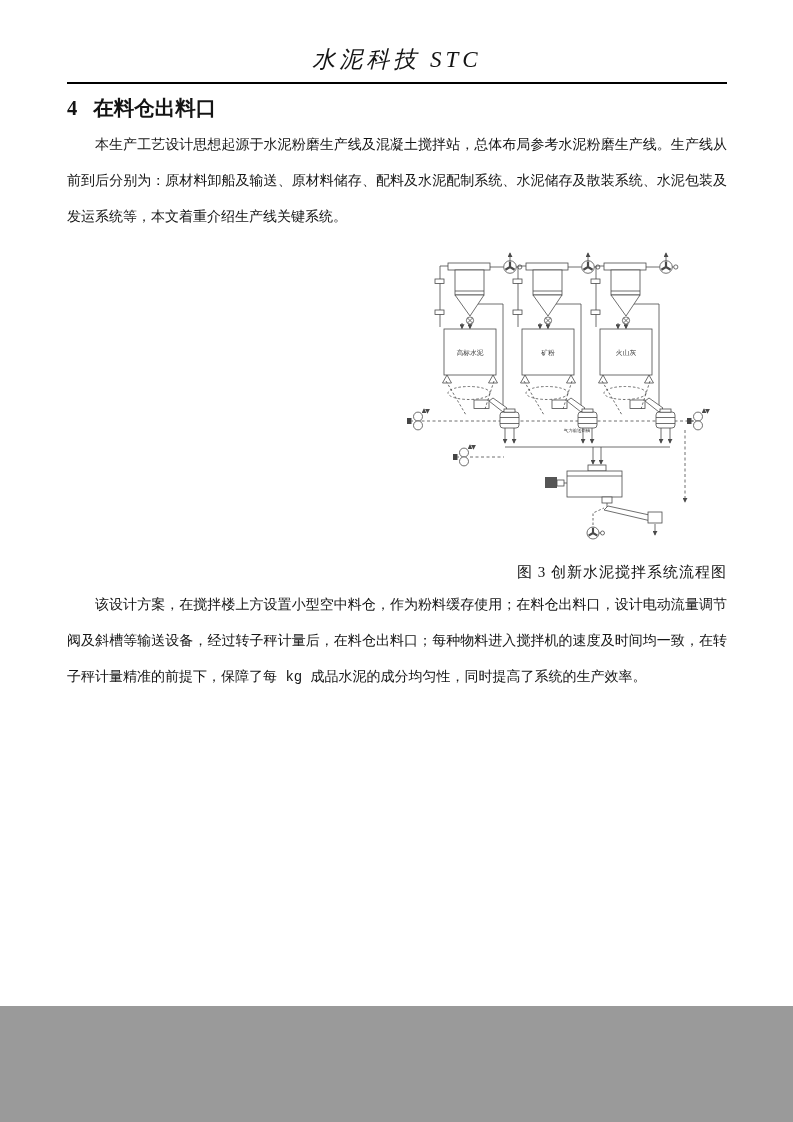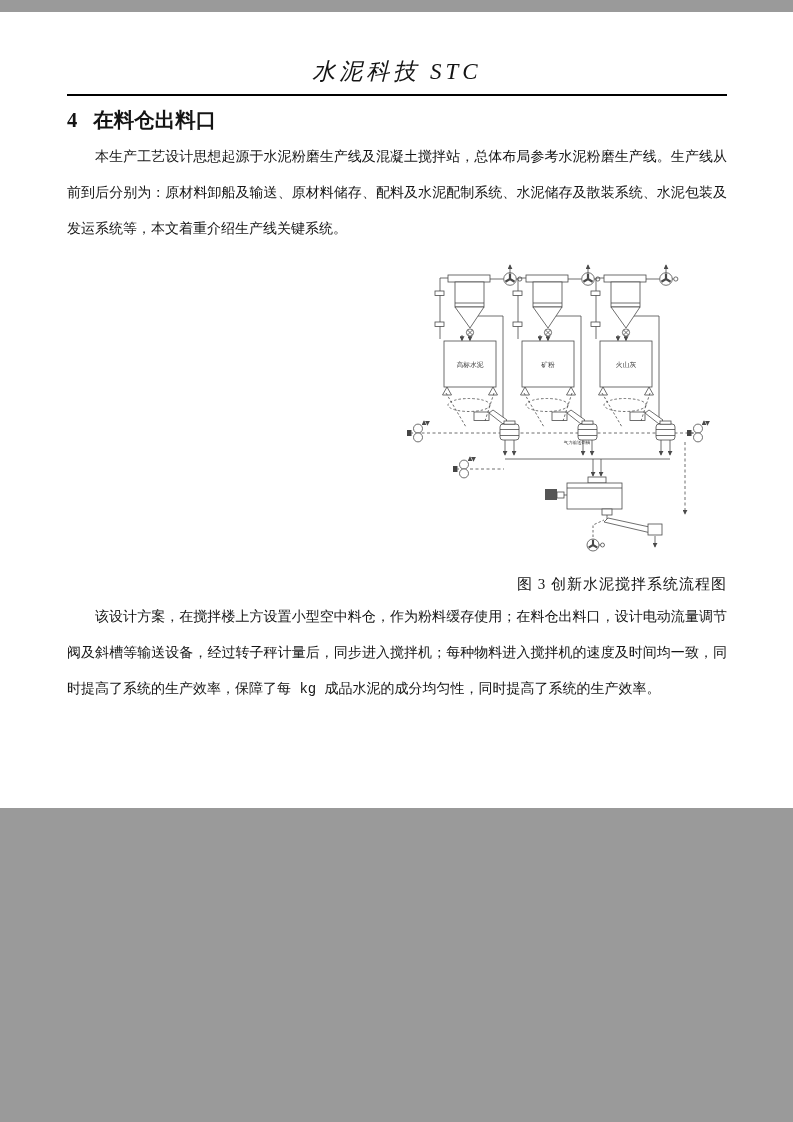--- a/index.html
+++ b/index.html
@@ -1,17 +1,17 @@
 <!DOCTYPE html>
 <html><head>
 <meta charset="utf-8">
 <style>
   html,body{margin:0;padding:0;background:#9a9a9a;}
   .page{
-    width:793px;height:796px;margin:12px auto;background:#ffffff;
+    width:793px;height:1006px;margin:0 auto;background:#ffffff;
     position:relative;overflow:hidden;color:#141414;
     font-family:"Liberation Serif","DejaVu Serif",serif;
   }
   .content{position:absolute;left:67px;width:660px;top:0;}
   .journal-title{
     text-align:center;margin-top:44px;font-size:23px;font-style:italic;
     letter-spacing:4px;font-weight:500;
   }
   .header-rule{border-bottom:2.5px solid #000;margin-top:7px;}
   .section-heading{
@@ -169,21 +169,21 @@
           <path class="ln" d="M191 276 L191 264 L202 259" stroke-dasharray="2.5 2"></path>
           <circle class="ln fw" cx="191" cy="284" r="6"></circle>
           <path d="M191 284 L191 278.8 M191 284 L195.4 286.6 M191 284 L186.6 286.6" stroke="#4a4a4a" stroke-width="2.1" fill="none"></path>
           <line class="ln" x1="197" y1="284" x2="198.5" y2="284"></line>
           <circle class="ln" cx="200.5" cy="284" r="2"></circle>
         </g>
       </svg>
       <figcaption>图 3  创新水泥搅拌系统流程图</figcaption>
     </figure>
 
-    <p class="body para3">该设计方案，在搅拌楼上方设置小型空中料仓，作为粉料缓存使用；在料仓出料口，设计电动流量调节阀及斜槽等输送设备，经过转子秤计量后，同步进入搅拌机；每种物料进入搅拌机的速度及时间均一致，同时提高了系统的生产效率，保障了每 kg 成品水泥的成分均匀性，同时提高了系统的生产效率。</p>
+    <p class="body para3">该设计方案，在搅拌楼上方设置小型空中料仓，作为粉料缓存使用；在料仓出料口，设计电动流量调节阀及斜槽等输送设备，经过转子秤计量后，在料仓出料口；每种物料进入搅拌机的速度及时间均一致，在转子秤计量精准的前提下，保障了每 kg 成品水泥的成分均匀性，同时提高了系统的生产效率。</p>
   </div>
 
   <div class="footer">
     <div class="footer-rule"></div>
     <div class="footer-row">
       <span class="page-number">33</span>
       <span class="issue-label">2013.No.1</span>
     </div>
   </div>
 </div>

